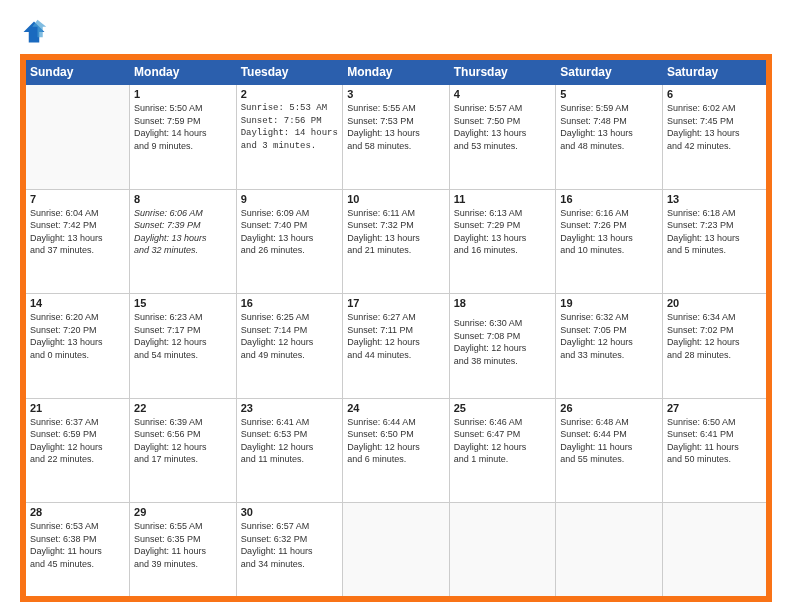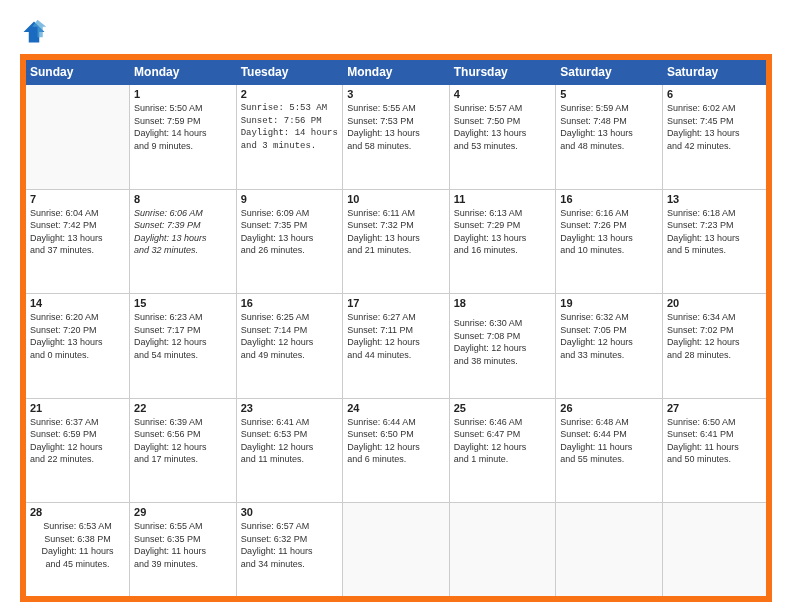--- a/index.html
+++ b/index.html
@@ -194,21 +194,21 @@
           <td>
             <span class="day-num">8</span>
             <div class="day-info" style="white-space: pre-line; font-style: italic;">Sunrise: 6:06 AM
 Sunset: 7:39 PM
 Daylight: 13 hours
 and 32 minutes.</div>
           </td>
           <td>
             <span class="day-num">9</span>
             <div class="day-info" style="white-space: pre-line;">Sunrise: 6:09 AM
-Sunset: 7:35 PM
+Sunset: 7:40 PM
 Daylight: 13 hours
 and 26 minutes.</div>
           </td>
           <td>
             <span class="day-num">10</span>
             <div class="day-info" style="white-space: pre-line;">Sunrise: 6:11 AM
 Sunset: 7:32 PM
 Daylight: 13 hours
 and 21 minutes.</div>
           </td>
@@ -332,21 +332,21 @@
             <span class="day-num">27</span>
             <div class="day-info" style="white-space: pre-line;">Sunrise: 6:50 AM
 Sunset: 6:41 PM
 Daylight: 11 hours
 and 50 minutes.</div>
           </td>
         </tr>
         <tr class="last-row">
           <td>
             <span class="day-num">28</span>
-            <div class="day-info" style="white-space: pre-line; text-align: center;">Sunrise: 6:53 AM
+            <div class="day-info" style="white-space: pre-line;">Sunrise: 6:53 AM
 Sunset: 6:38 PM
 Daylight: 11 hours
 and 45 minutes.</div>
           </td>
           <td>
             <span class="day-num">29</span>
             <div class="day-info" style="white-space: pre-line;">Sunrise: 6:55 AM
 Sunset: 6:35 PM
 Daylight: 11 hours
 and 39 minutes.</div>

